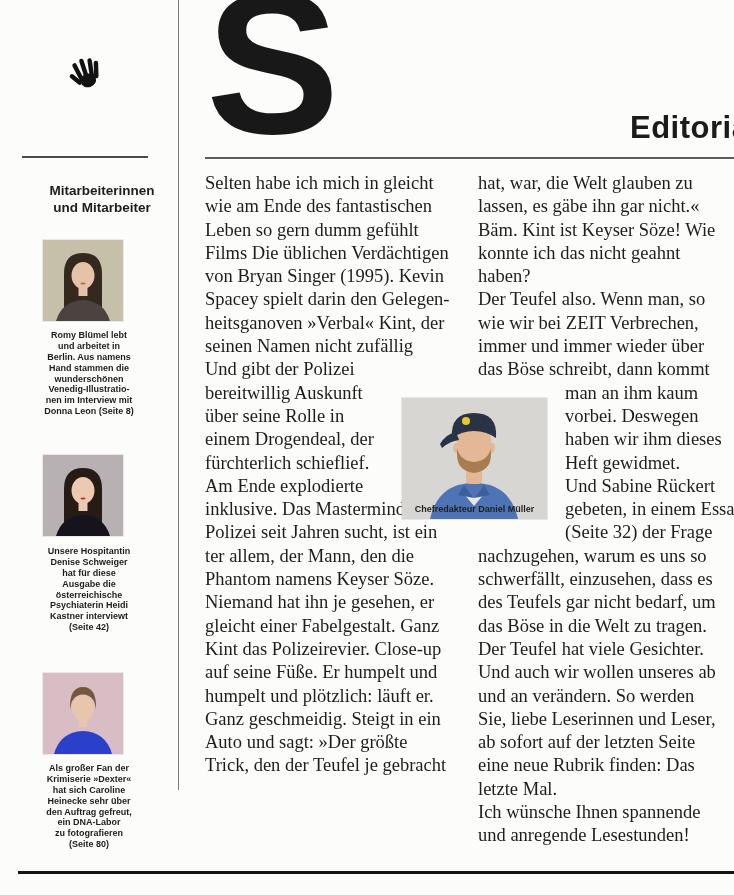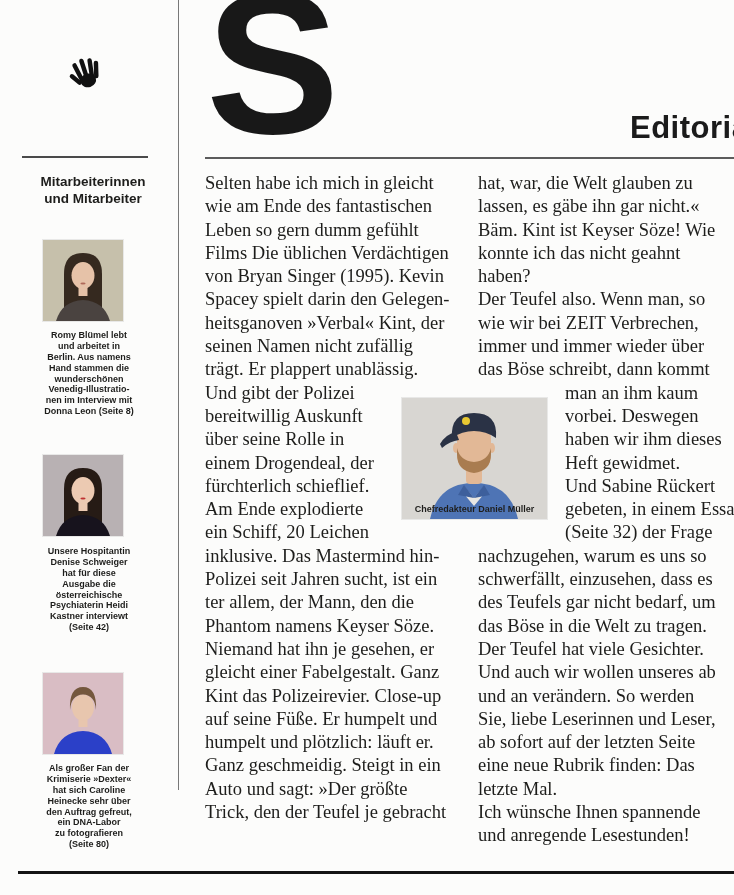--- a/index.html
+++ b/index.html
@@ -1,21 +1,21 @@
 <!DOCTYPE html>
 <html><head>
 <meta charset="utf-8">
 <style>
   html,body{margin:0;padding:0;}
   .page{position:relative;width:734px;height:895px;overflow:hidden;
         background:var(--paper,#fcfcfb);font-family:"Liberation Sans",sans-serif;}
   .vrule{position:absolute;left:178px;top:0;width:1px;height:790px;background:var(--rule,#787878);}
   .hand{position:absolute;left:66px;top:53px;width:38px;height:38px;}
   .side-rule{position:absolute;left:22px;top:156px;width:126px;height:2px;background:#4a4a4a;}
-  .side-head{position:absolute;left:0;top:169px;width:178px;margin:4px;}
+  .side-head{position:absolute;left:0;top:169px;width:178px;margin:13px;}
   .side-head .tline{height:17px;font:bold 13.5px/17px "Liberation Sans",sans-serif;
         color:var(--ink,#151515);text-align:center;white-space:nowrap;}
   .contrib{position:absolute;left:43px;width:80px;height:81px;margin:0;box-shadow:0 0 0 1px rgba(0,0,0,.08);}
   .contrib svg,.editor-photo svg,.hand svg{display:block;width:100%;height:100%;}
   .c1{top:240px}.c2{top:455px}.c3{top:673px}
   .caption{position:absolute;left:8px;width:162px;}
   .caption .tline{height:10.9px;font:bold 9px/10.9px "Liberation Sans",sans-serif;
         color:var(--ink,#151515);text-align:center;white-space:nowrap;}
   .cap1{top:330px}.cap2{top:546px}.cap3{top:763px}
   .dropcap{position:absolute;left:206px;top:-36px;font:700 200px/1 "Liberation Sans",sans-serif;
@@ -137,28 +137,26 @@
 
     <div class="col col-left">
         <div class="tline"><span>Selten habe ich mich in gleicht</span></div>
         <div class="tline"><span>wie am Ende des fantastischen</span></div>
         <div class="tline"><span>Leben so gern dumm gefühlt</span></div>
         <div class="tline"><span>Films </span><span class="it">Die üblichen Verdächtigen</span></div>
         <div class="tline"><span>von Bryan Singer (1995). Kevin</span></div>
         <div class="tline"><span>Spacey spielt darin den Gelegen-</span></div>
         <div class="tline"><span>heitsganoven »Verbal« Kint, der</span></div>
         <div class="tline"><span>seinen Namen nicht zufällig</span></div>
-        <div class="tline"><span>trägt. Er plappert unablässig.</span></div>
         <div class="tline"><span>Und gibt der Polizei</span></div>
         <div class="tline"><span>bereitwillig Auskunft</span></div>
         <div class="tline"><span>über seine Rolle in</span></div>
         <div class="tline"><span>einem Drogendeal, der</span></div>
         <div class="tline"><span>fürchterlich schieflief.</span></div>
         <div class="tline"><span>Am Ende explodierte</span></div>
-        <div class="tline"><span>ein Schiff, 20 Leichen</span></div>
         <div class="tline"><span>inklusive. Das Mastermind hin-</span></div>
         <div class="tline"><span>Polizei seit Jahren sucht, ist ein</span></div>
         <div class="tline"><span>ter allem, der Mann, den die</span></div>
         <div class="tline"><span>Phantom namens Keyser Söze.</span></div>
         <div class="tline"><span>Niemand hat ihn je gesehen, er</span></div>
         <div class="tline"><span>gleicht einer Fabelgestalt. Ganz</span></div>
         <div class="tline"><span>Kint das Polizeirevier. Close-up</span></div>
         <div class="tline"><span>auf seine Füße. Er humpelt und</span></div>
         <div class="tline"><span>humpelt und plötzlich: läuft er.</span></div>
         <div class="tline"><span>Ganz geschmeidig. Steigt in ein</span></div>

